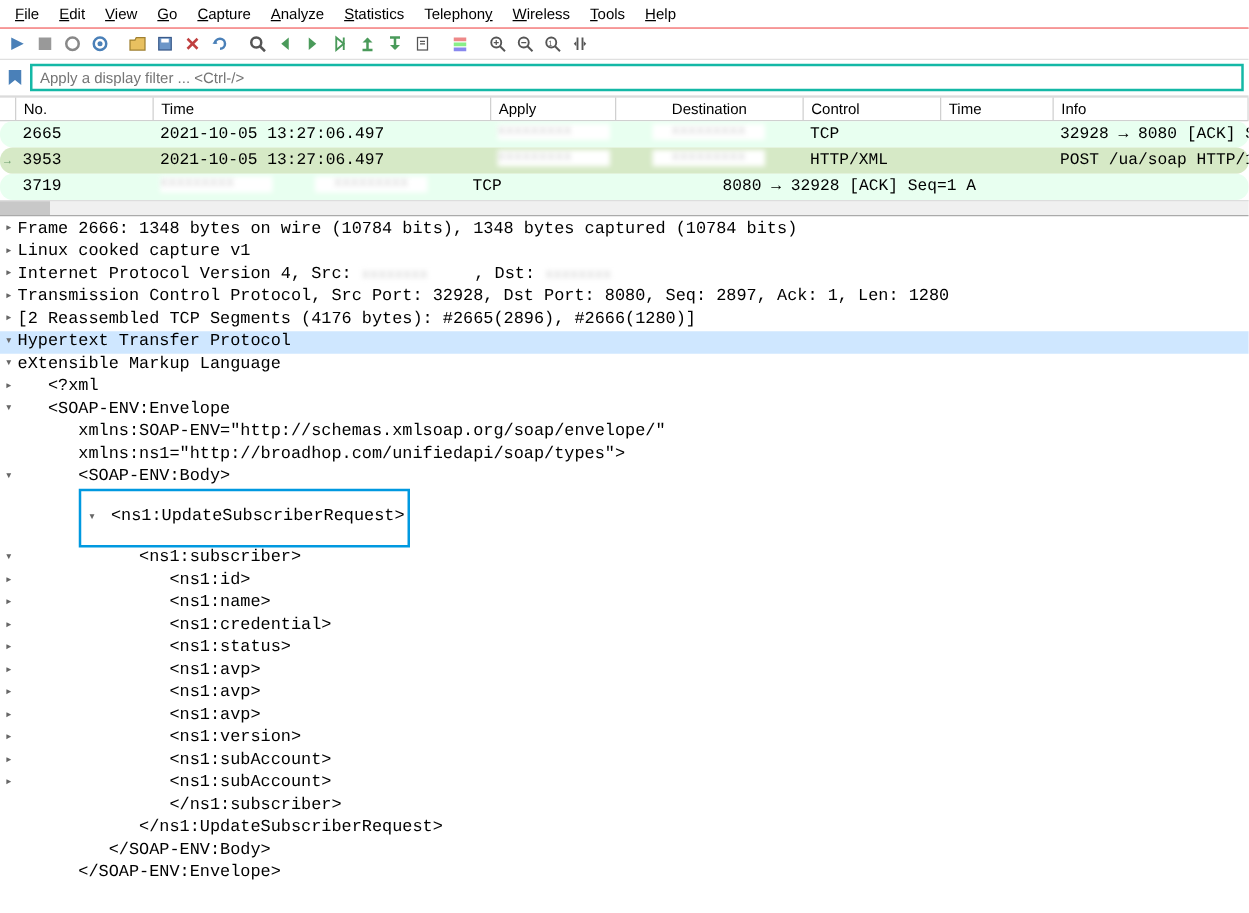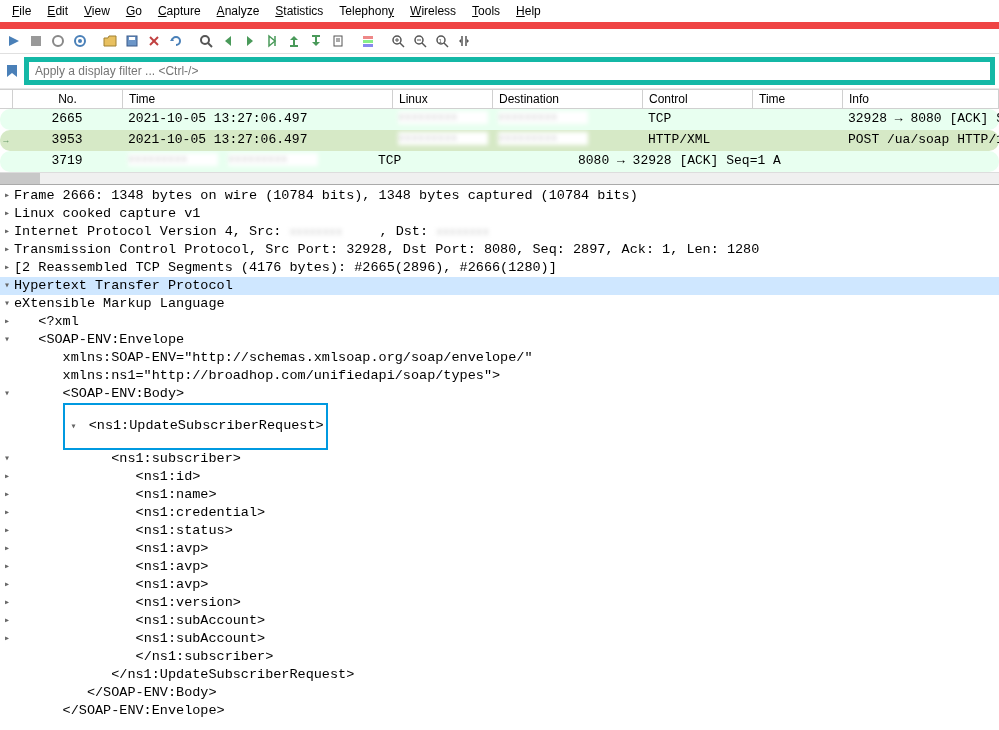--- a/index.html
+++ b/index.html
@@ -8,21 +8,21 @@
     font-size: 12px;
     background: #fff;
     color: #000;
     width: 999px;
     overflow: hidden;
   }
   .menubar {
     display: flex;
     padding: 2px 4px;
     background: #fff;
-    border-bottom: 7px solid #ef4444;
+    border-bottom: 1px solid #ef4444;
   }
   .menubar .menu-item {
     padding: 2px 8px;
     cursor: default;
   }
   .menubar .menu-item span.ul { text-decoration: underline; }
   .toolbar {
     display: flex;
     align-items: center;
     padding: 2px 4px;
@@ -43,43 +43,43 @@
     padding: 3px 4px;
     background: #fff;
     border-bottom: 1px solid #e8e8e8;
     gap: 4px;
   }
   .filterbar .flag {
     width: 16px; height: 16px; display:flex; align-items:center; justify-content:center;
   }
   .filterbar input {
     flex: 1;
-    border: 5px solid #14b8a6;
+    border: 2px solid #14b8a6;
     padding: 2px 6px;
     font-size: 12px;
     font-family: inherit;
   }
   .packet-list {
     border-bottom: 1px solid #aaa;
   }
   .plist-header {
     display: flex;
     background: #fff;
     border-top: 1px solid #d0d0d0;
     border-bottom: 1px solid #d0d0d0;
   }
   .plist-header div, .plist-row div {
     padding: 2px 6px;
     overflow: hidden;
     white-space: nowrap;
   }
-  .col-no { width: 110px; text-align: center; }
+  .col-no { width: 110px; text-align: left; }
   .col-time { width: 270px; }
   .col-src { width: 100px; }
-  .col-dst { width: 150px; }
+  .col-dst { width: 150px; text-align: center; }
   .col-proto { width: 110px; }
   .col-rtime { width: 90px; }
   .col-info { flex: 1; }
   .plist-header div { border-right: 1px solid #d0d0d0; }
   .plist-row {
     display: flex;
     font-family: Consolas, "Courier New", monospace;
     font-size: 13px;
     border-radius: 10px;
   }
@@ -291,21 +291,21 @@
       </svg>
     </span>
   <input type="text" placeholder="Apply a display filter ... &lt;Ctrl-/&gt;" style="">
 </div>
 
 <div class="packet-list">
   <div class="plist-header">
     <div style="width:12px"></div>
     <div class="col-no">No.</div>
     <div class="col-time">Time</div>
-    <div class="col-src">Linux</div>
+    <div class="col-src">Apply</div>
     <div class="col-dst">Destination</div>
     <div class="col-proto">Control</div>
     <div class="col-rtime">Time</div>
     <div class="col-info">Info</div>
   </div>
   <div class="plist-body" id="packet-rows">
       <div class="plist-row row-tcp">
         <div class="row-marker"></div>
         <div class="col-no">2665</div>
         <div class="col-time">2021-10-05 13:27:06.497</div>

